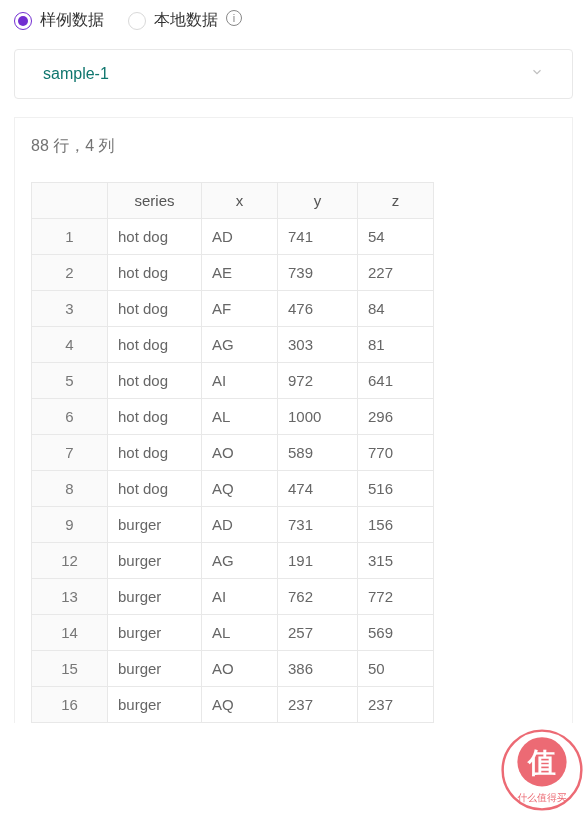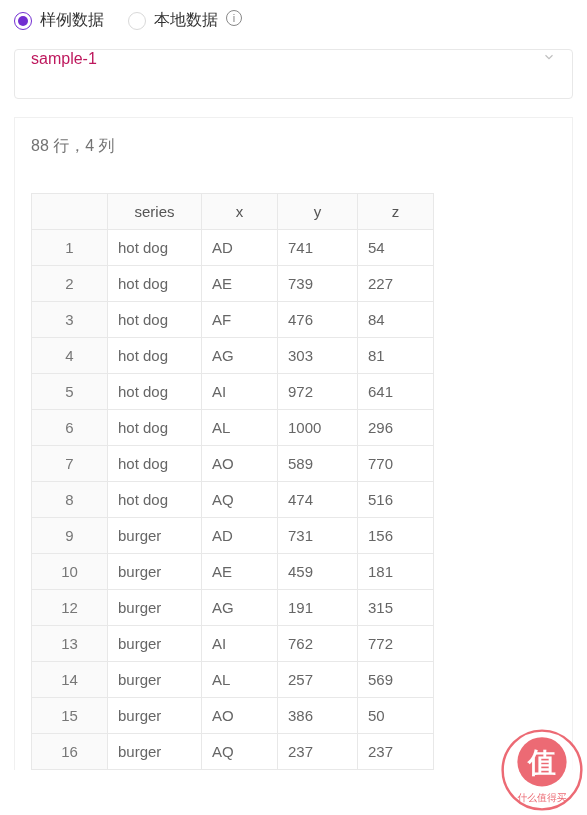--- a/index.html
+++ b/index.html
@@ -56,42 +56,43 @@
       color: #888;
       font-style: normal;
       margin-left: -16px;
     }
     .select-box {
       margin: 0 14px 18px 14px;
       border: 1px solid #e8e8e8;
       border-radius: 4px;
       height: 50px;
       display: flex;
+      align-items: center;
       justify-content: space-between;
-      padding: 0 16px;
+      padding: 0 28px;
       font-size: 16px;
-      color: #be185d;
+      color: #0f766e;
       cursor: pointer;
     }
     .chevron-down {
       color: #bfbfbf;
     }
     .data-panel {
       margin: 0 14px;
       border: 1px solid #f0f0f0;
       border-bottom: none;
       background: #fff;
     }
     .data-summary {
       padding: 18px 16px 20px 16px;
       font-size: 16px;
       color: #737373;
     }
     .table-wrap {
-      margin: 16px 16px;
+      margin: 5px 16px;
     }
     table {
       border-collapse: collapse;
       font-size: 15px;
     }
     th, td {
       border: 1px solid #e8e8e8;
       padding: 0 10px;
       height: 36px;
       text-align: left;
@@ -223,27 +224,20 @@
             <td class="col-z">516</td>
           </tr>
           <tr>
             <td class="col-index">9</td>
             <td class="col-series">burger</td>
             <td class="col-x">AD</td>
             <td class="col-y">731</td>
             <td class="col-z">156</td>
           </tr>
           <tr>
-            <td class="col-index">10</td>
-            <td class="col-series">burger</td>
-            <td class="col-x">AE</td>
-            <td class="col-y">459</td>
-            <td class="col-z">181</td>
-          </tr>
-          <tr>
             <td class="col-index">12</td>
             <td class="col-series">burger</td>
             <td class="col-x">AG</td>
             <td class="col-y">191</td>
             <td class="col-z">315</td>
           </tr>
           <tr>
             <td class="col-index">13</td>
             <td class="col-series">burger</td>
             <td class="col-x">AI</td>

